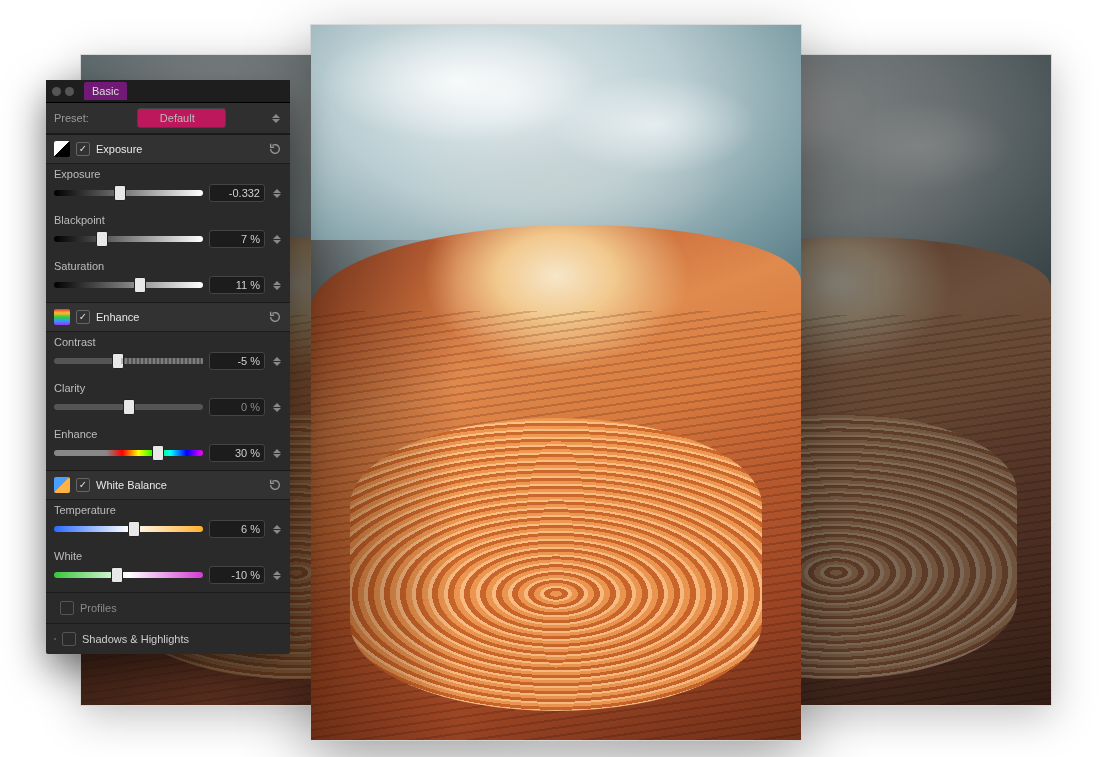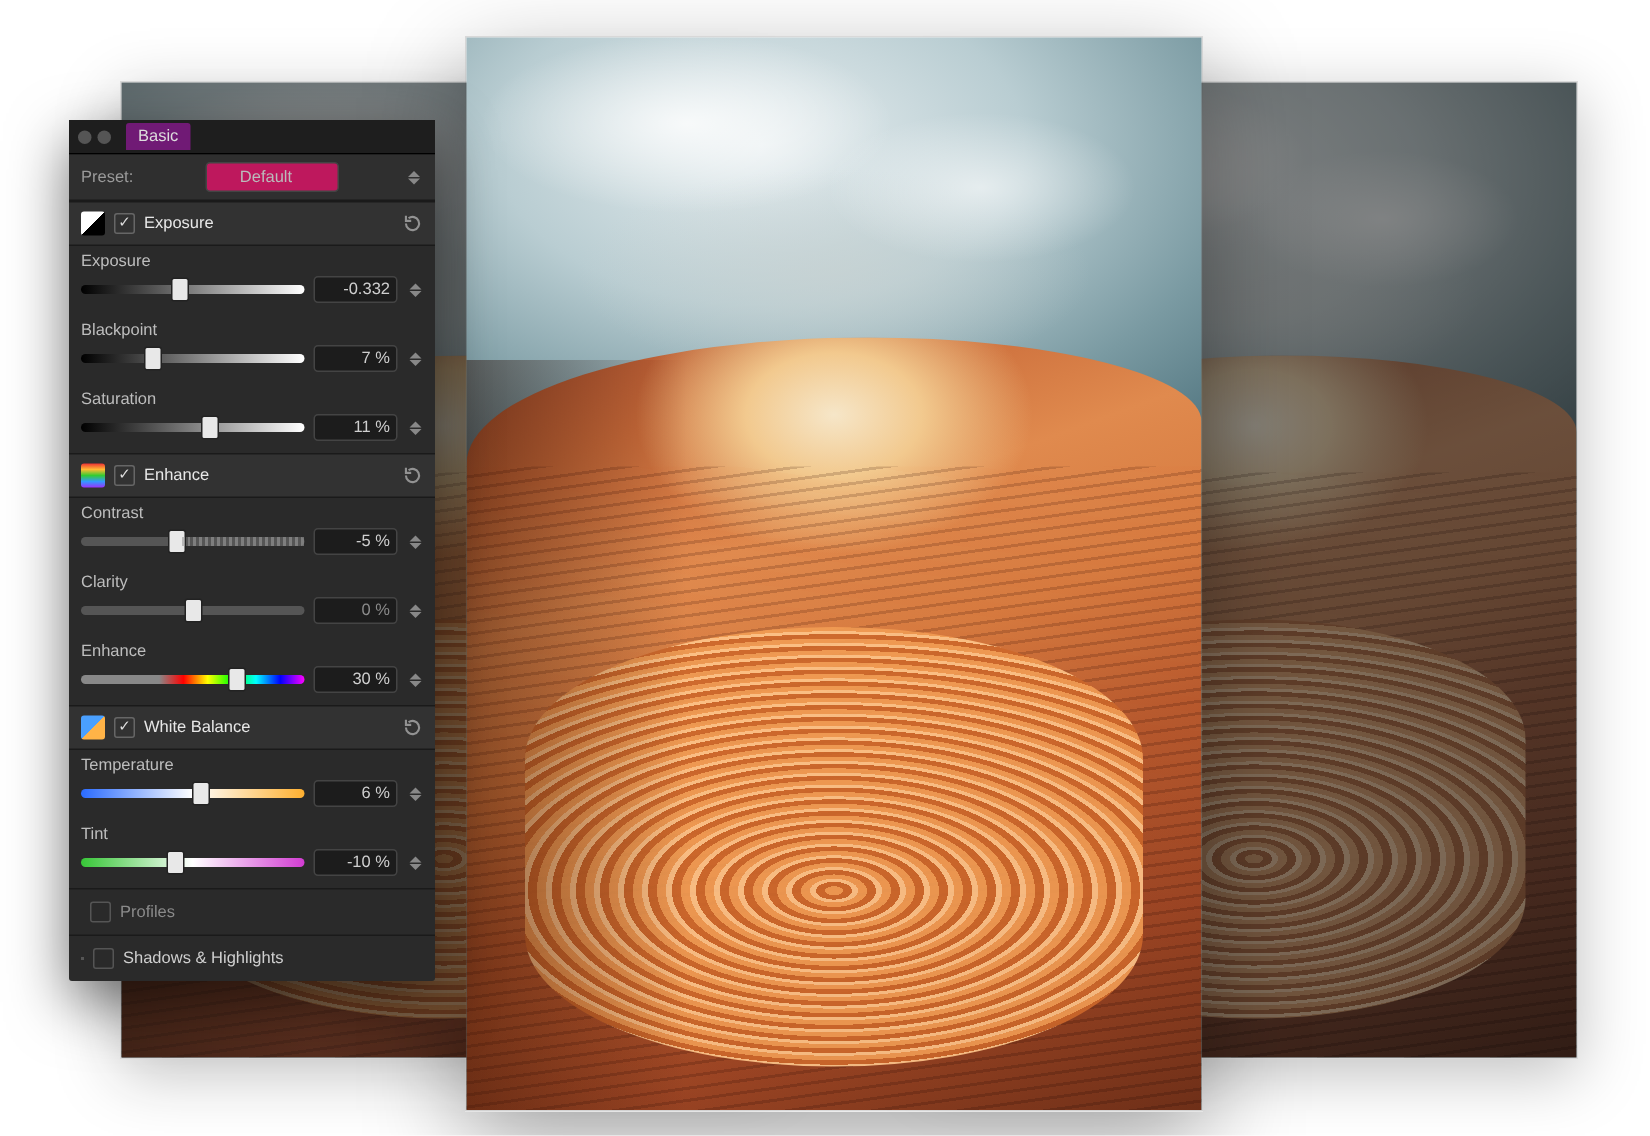--- a/index.html
+++ b/index.html
@@ -250,21 +250,21 @@
           </div>
         <div class="valbox">6 %</div>
         <div class="mini-stepper">
             <div class="tri up"></div>
             <div class="tri dn"></div>
           </div>
       </div>
     </div>
 
     <div class="param">
-      <span class="name">Tint</span>
+      <span class="name">White</span>
       <div class="ctrl">
         <div class="track tint">
             <div class="thumb" style="left:42%"></div>
           </div>
         <div class="valbox">-10 %</div>
         <div class="mini-stepper">
             <div class="tri up"></div>
             <div class="tri dn"></div>
           </div>
       </div>

